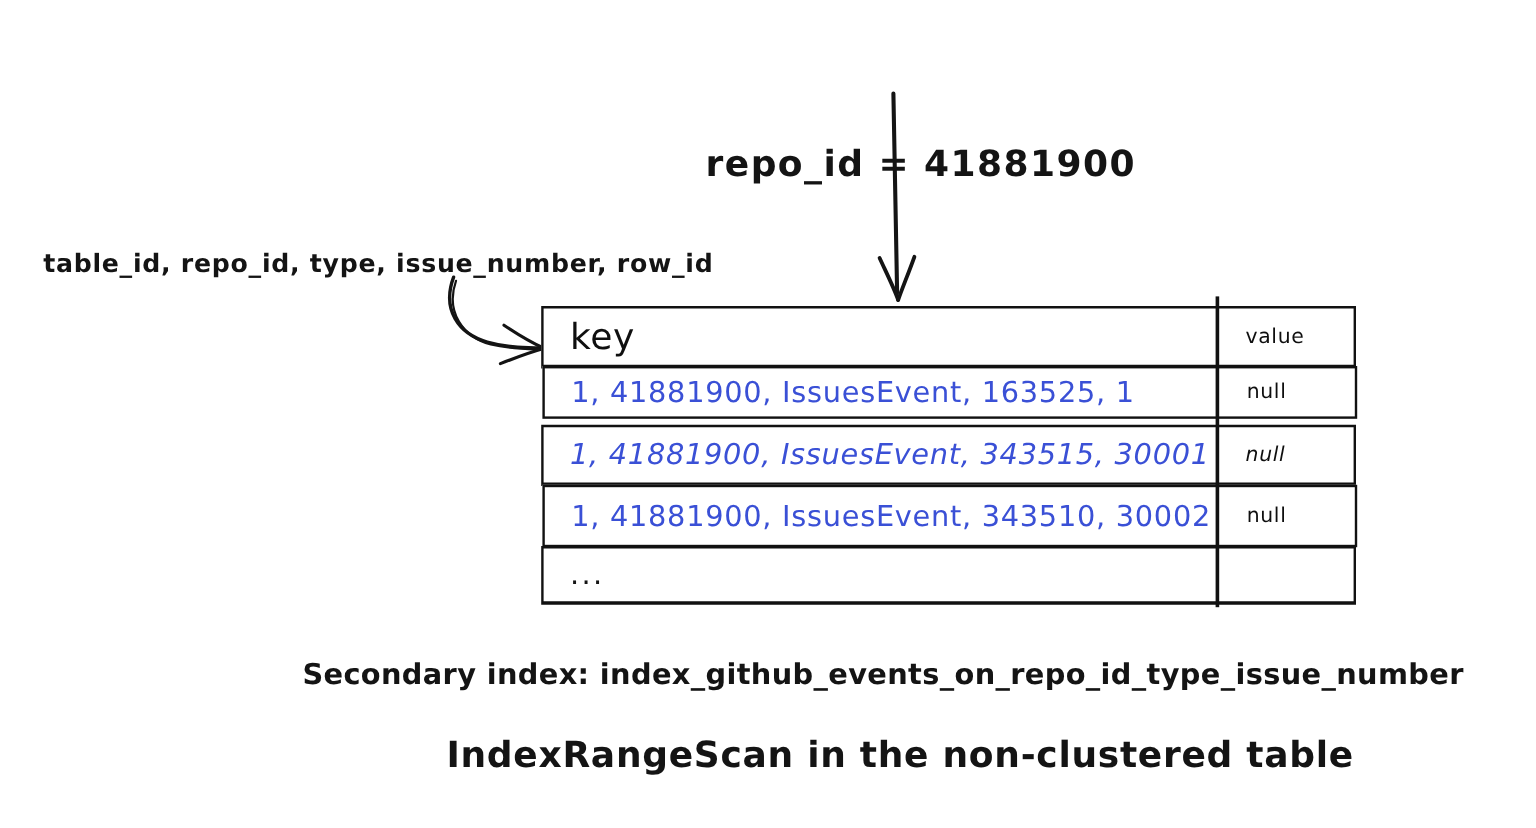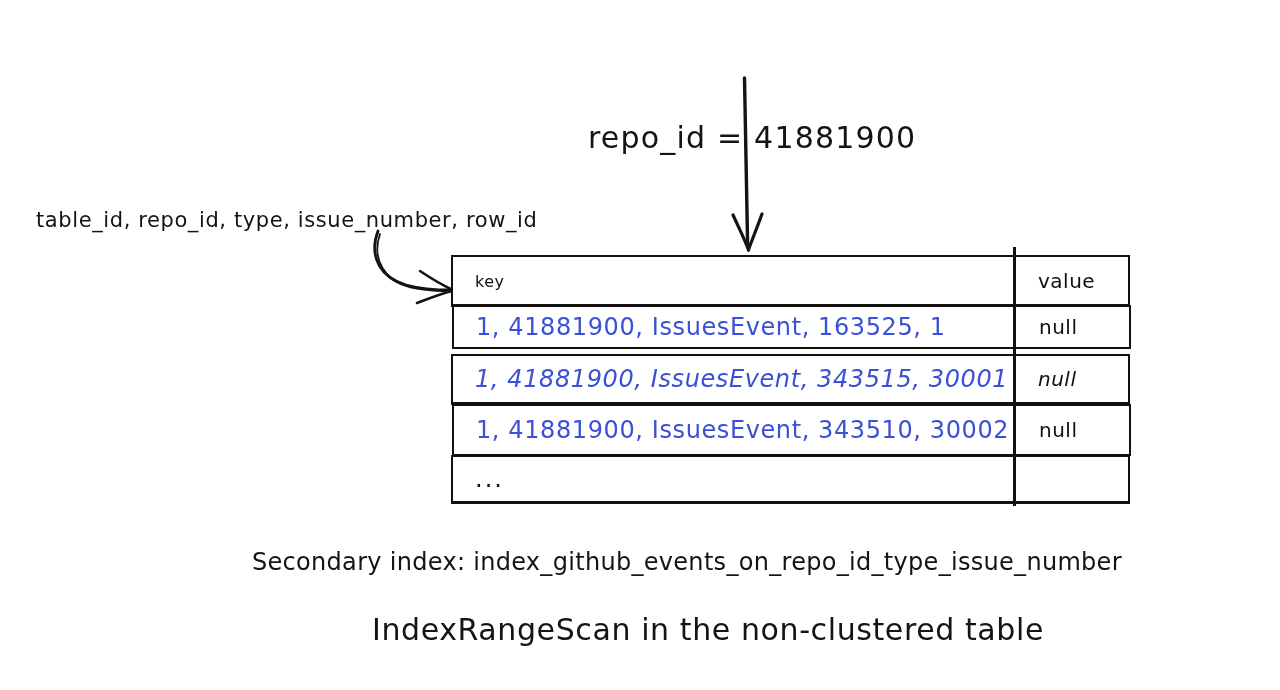--- a/index.html
+++ b/index.html
@@ -18,21 +18,21 @@
 
   .canvas {
     position: absolute;
     inset: 0;
   }
 
   
   .hand {
     position: absolute;
     font-family: "DejaVu Sans", sans-serif;
-    font-weight: 400;
+    font-weight: 700;
     color: #141414;
     white-space: nowrap;
     letter-spacing: 0.4px;
   }
 
   
   #filter-expression {
     left: 588px;
     top: 120px;
     font-size: 30px;
@@ -83,33 +83,33 @@
   .trow.r1 { top: 50px;  height: 44px; left: 1px; }
   .trow.r2 { top: 99px;  height: 51px; left: 0px; border-bottom-width: 3.2px; font-style: italic;}
   .trow.r3 { top: 149px; height: 52px; left: 1px; text-align: right; }
   .trow.r4 { top: 200px; height: 49px; left: 0px; border-bottom-width: 3.2px;}
 
   .cell-key {
     position: absolute;
     left: 22px;
     top: 50%;
     transform: translateY(-50%);
-    font-size: 16px;
+    font-size: 30px;
     letter-spacing: 0.5px;
     white-space: nowrap;
   }
   .cell-key.blue { color: #3a50d6; font-size: 24px; letter-spacing: 0.6px; }
   .cell-key.ellipsis { font-size: 24px; letter-spacing: 2px; color:#141414; }
 
   .cell-value {
     position: absolute;
     left: 585px;
     top: 50%;
     transform: translateY(-50%);
-    font-size: 20px;
+    font-size: 17px;
     letter-spacing: 0.5px;
     white-space: nowrap;
   }
 
   
   #column-divider {
     position: absolute;
     left: 1013px;
     top: 247px;
     width: 3px;

